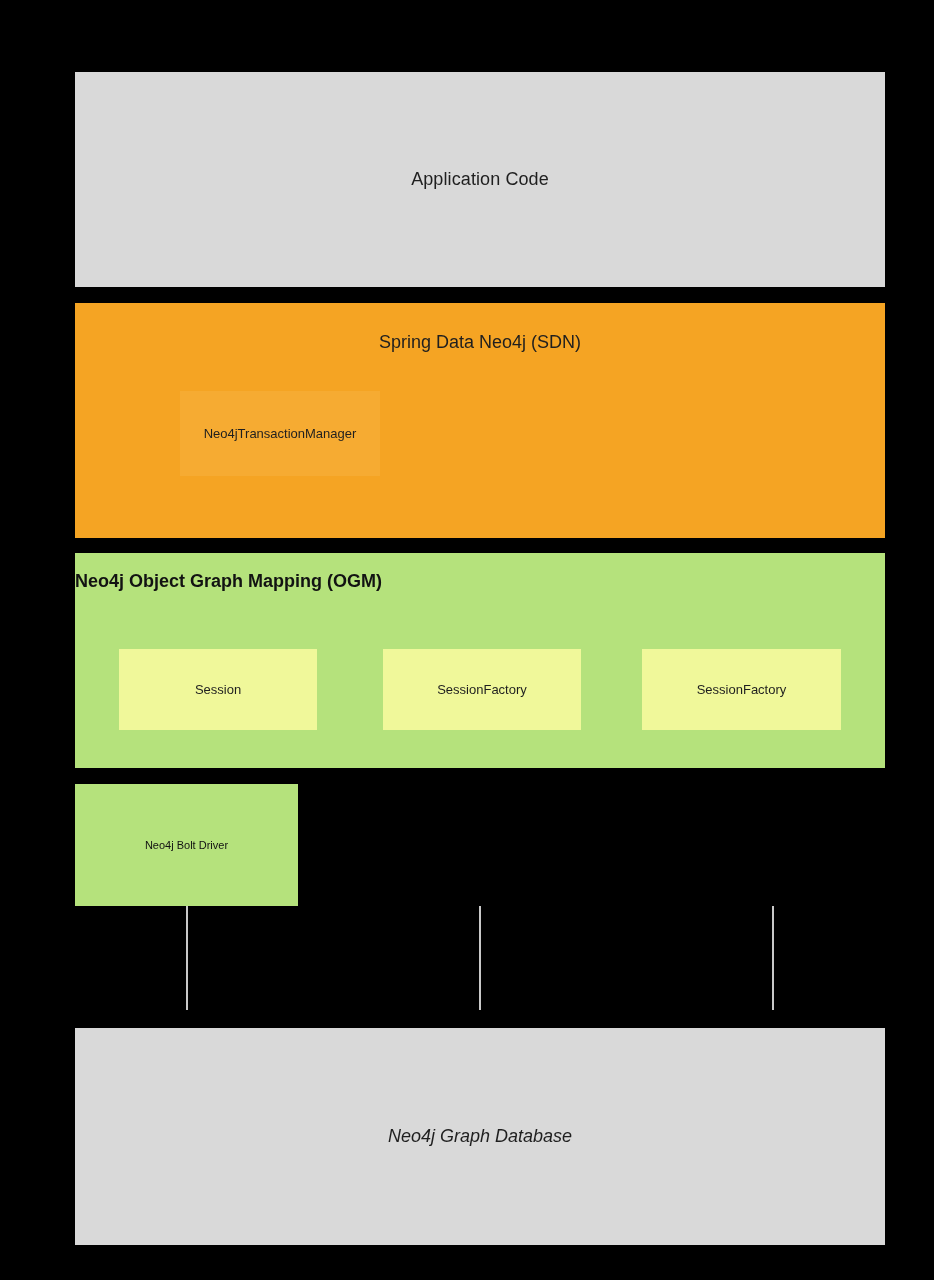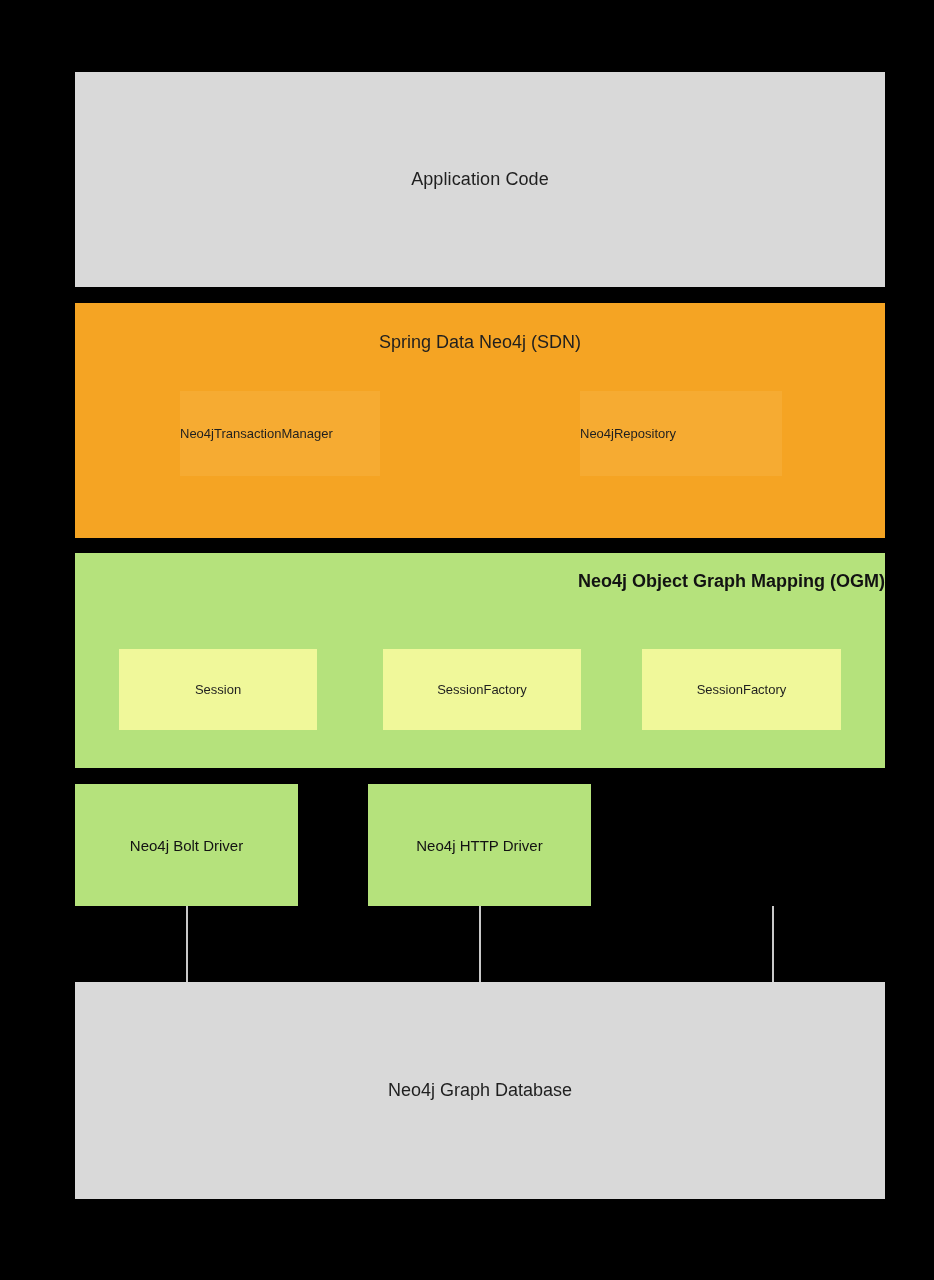--- a/index.html
+++ b/index.html
@@ -67,21 +67,21 @@
     color: #1f1f1f;
     margin-top: 12px;
   }
   .sdn-inner {
     position: absolute;
     top: 88px;
     height: 85px;
     background: rgba(255, 214, 130, 0.16);
     display: flex;
     align-items: center;
-    justify-content: flex-start;
+    justify-content: center;
   }
   .sdn-inner.tx { left: 105px; width: 200px; }
   .sdn-inner.repo { left: 505px; width: 202px; }
   .sdn-inner-label {
     font-size: 13px;
     font-weight: 400;
     color: #1f1f1f;
   }
 
   
@@ -90,21 +90,21 @@
     top: 553px;
     width: 810px;
     height: 215px;
     background: #b5e27c;
   }
   .ogm-title {
     position: absolute;
     left: 0;
     top: 18px;
     width: 100%;
-    text-align: right;
+    text-align: left;
     font-size: 18px;
     font-weight: 700;
     color: #121212;
   }
   .ogm-box {
     position: absolute;
     top: 96px;
     height: 81px;
     background: #f0f89a;
     display: flex;
@@ -127,48 +127,49 @@
     height: 122px;
     background: #b5e27c;
     display: flex;
     align-items: center;
     justify-content: center;
   }
   .driver.d0 { left: 75px;  width: 223px; }
   .driver.d1 { left: 368px; width: 223px; }
   .driver.d2 { left: 660px; width: 225px; }
   .driver-label {
-    font-size: 15px;
+    font-size: 11px;
     font-weight: 400;
     color: #121212;
     white-space: nowrap;
   }
 
   
   .connector {
     position: absolute;
     top: 906px;
     width: 2px;
     height: 104px;
     background: #c9c9c9;
   }
   .connector.c0 { left: 186px; }
   .connector.c1 { left: 479px; }
   .connector.c2 { left: 772px; }
 
   
   .database {
     left: 75px;
-    top: 982px;
+    top: 1028px;
     width: 810px;
     height: 217px;
     background: #d9d9d9;
     display: flex;
     align-items: center;
     justify-content: center;
+    font-style: italic;
   }
   .database-label {
     font-size: 18px;
     font-weight: 400;
     color: #1f1f1f;
   }
 </style>
 </head>
 <body>
 
@@ -178,23 +179,20 @@
     <span class="app-code-label">Application Code</span>
   </div>
 
   <div class="layer sdn">
     <div class="sdn-title">Spring Data Neo4j (SDN)</div>
 
     <div class="sdn-inner tx">
       <span class="sdn-inner-label">Neo4jTransactionManager</span>
     </div>
 
-    <div class="sdn-inner repo">
-      <span class="sdn-inner-label">Neo4jRepository</span>
-    </div>
   </div>
 
   <div class="layer ogm">
     <div class="ogm-title">Neo4j Object Graph Mapping (OGM)</div>
 
     <div class="ogm-box b1">
       <span class="ogm-box-label">SessionFactory</span>
     </div>
 
     <div class="ogm-box b0">
@@ -203,23 +201,20 @@
 
     <div class="ogm-box b2">
       <span class="ogm-box-label">SessionFactory</span>
     </div>
   </div>
 
   <div class="driver d0">
     <span class="driver-label">Neo4j Bolt Driver</span>
   </div>
 
-  <div class="driver d1">
-    <span class="driver-label">Neo4j HTTP Driver</span>
-  </div>
 
 
   <div class="connector c0"></div>
   <div class="connector c1"></div>
   <div class="connector c2"></div>
 
   <div class="layer database">
     <span class="database-label">Neo4j Graph Database</span>
   </div>
 

